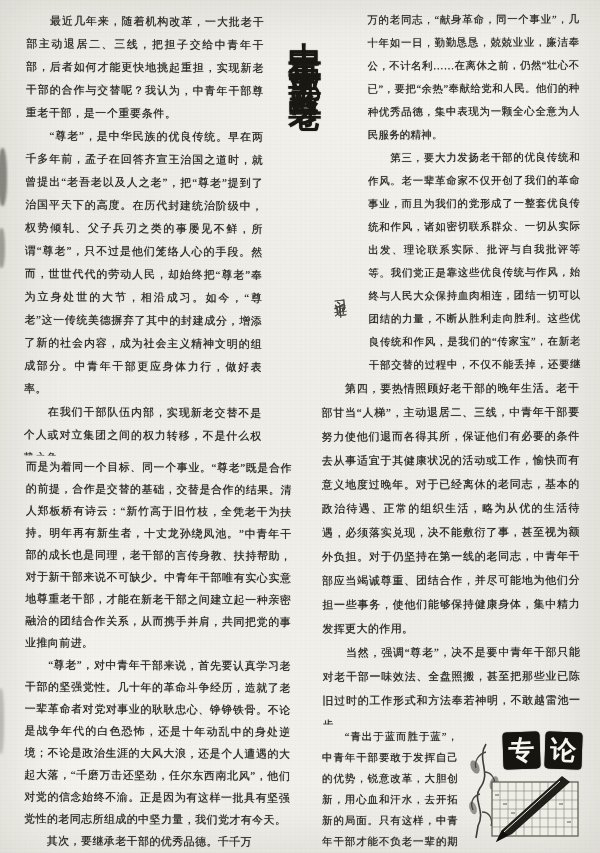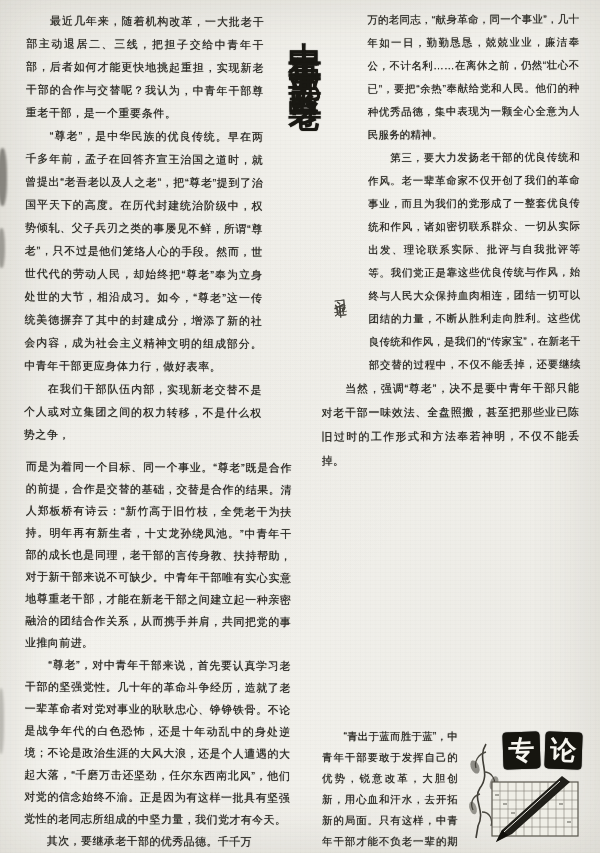--- a/index.html
+++ b/index.html
@@ -5,21 +5,21 @@
   html,body{margin:0;padding:0;background:#e8e7e2;}
   .page{
     position:relative;width:600px;height:853px;overflow:hidden;
     background-color:#f4f3ee;
     background-image:
       radial-gradient(ellipse at 18% 28%, rgba(120,114,98,0.06), transparent 55%),
       radial-gradient(ellipse at 82% 70%, rgba(110,106,92,0.05), transparent 60%),
       repeating-linear-gradient(0deg, rgba(70,66,58,0.015) 0 1px, transparent 1px 4px),
       repeating-linear-gradient(90deg, rgba(70,66,58,0.012) 0 1px, transparent 1px 5px);
     box-shadow: inset 0 0 70px rgba(72,66,52,0.16);
-    font-family:Liberation Sans, sans-serif;
+    font-family:Liberation Serif, serif;
     filter: blur(0.3px);
   }
   .col{position:absolute;overflow:hidden;color:#2d2c27;
        text-align:justify; text-shadow:0 0 0.7px rgba(45,42,36,0.85);}
   .col p{margin:0;}
   .colA{left:25px;top:10px;width:238px;height:446px;font-size:11px;line-height:23px;letter-spacing:.6px;transform:rotate(.35deg);}
   .colB{left:25px;top:456px;width:266px;height:397px;font-size:11px;line-height:22px;letter-spacing:.4px;transform:rotate(.3deg);}
   .colD{left:368px;top:8px;width:212px;height:366px;font-size:10.5px;line-height:23px;letter-spacing:.2px;transform:rotate(-.25deg);}
   .colE1{left:322px;top:376px;width:258px;height:348px;font-size:11px;line-height:24px;letter-spacing:.4px;transform:rotate(-.2deg);}
   .colE2{left:322px;top:726px;width:262px;height:127px;font-size:10.5px;line-height:21px;letter-spacing:.2px;}
@@ -78,21 +78,22 @@
     <div class="title-vertical">中青年干部要「尊老」</div>
     <div class="author">习近平</div>
   </div>
 
   <div class="col colD">
     <p>万的老同志，“献身革命，同一个事业”，几十年如一日，勤勤恳恳，兢兢业业，廉洁奉公，不计名利……在离休之前，仍然“壮心不已”，要把“余热”奉献给党和人民。他们的种种优秀品德，集中表现为一颗全心全意为人民服务的精神。</p>
     <p>　　第三，要大力发扬老干部的优良传统和作风。老一辈革命家不仅开创了我们的革命事业，而且为我们的党形成了一整套优良传统和作风，诸如密切联系群众、一切从实际出发、理论联系实际、批评与自我批评等等。我们党正是靠这些优良传统与作风，始终与人民大众保持血肉相连，团结一切可以团结的力量，不断从胜利走向胜利。这些优良传统和作风，是我们的“传家宝”，在新老干部交替的过程中，不仅不能丢掉，还要继续发扬光大，使之留传后世。</p>
   </div>
 
   <div class="col colE1">
-    <p>　　当然，强调“尊老”，决不是要中青年干部只能对老干部一味效法、全盘照搬，甚至把那些业已陈旧过时的工作形式和方法奉若神明，不仅不能丢掉。</p>
+    <p>　　第四，要热情照顾好老干部的晚年生活。老干部甘当“人梯”，主动退居二、三线，中青年干部要努力使他们退而各得其所，保证他们有必要的条件去从事适宜于其健康状况的活动或工作，愉快而有意义地度过晚年。对于已经离休的老同志，基本的政治待遇、正常的组织生活，略为从优的生活待遇，必须落实兑现，决不能敷衍了事，甚至视为额外负担。对于仍坚持在第一线的老同志，中青年干部应当竭诚尊重、团结合作，并尽可能地为他们分担一些事务，使他们能够保持健康身体，集中精力发挥更大的作用。</p>
+    <p>　　当然，强调“尊老”，决不是要中青年干部只能对老干部一味效法、全盘照搬，甚至把那些业已陈旧过时的工作形式和方法奉若神明，不敢越雷池一步。</p>
   </div>
 
   <div class="col colE2">
     <div class="seal">
       <svg class="plant" width="42" height="104" viewBox="0 0 42 104">
         <path d="M24,6 C14,22 30,34 18,50 C10,62 24,72 16,88 L14,100" fill="none" stroke="#3f3d36" stroke-width="1.6"></path>
         <path d="M24,14 C16,16 12,24 14,30 M22,34 C30,34 34,42 32,48 M18,56 C10,58 8,66 11,72 M20,74 C28,74 31,82 29,88" fill="none" stroke="#4a4840" stroke-width="1.3"></path>
         <ellipse cx="13" cy="29" rx="4" ry="7" fill="rgba(62,60,52,0.55)" transform="rotate(-24 13 29)"></ellipse>
         <ellipse cx="32" cy="45" rx="4" ry="7" fill="rgba(62,60,52,0.5)" transform="rotate(20 32 45)"></ellipse>
         <ellipse cx="11" cy="70" rx="3.5" ry="6.5" fill="rgba(62,60,52,0.5)" transform="rotate(-18 11 70)"></ellipse>

